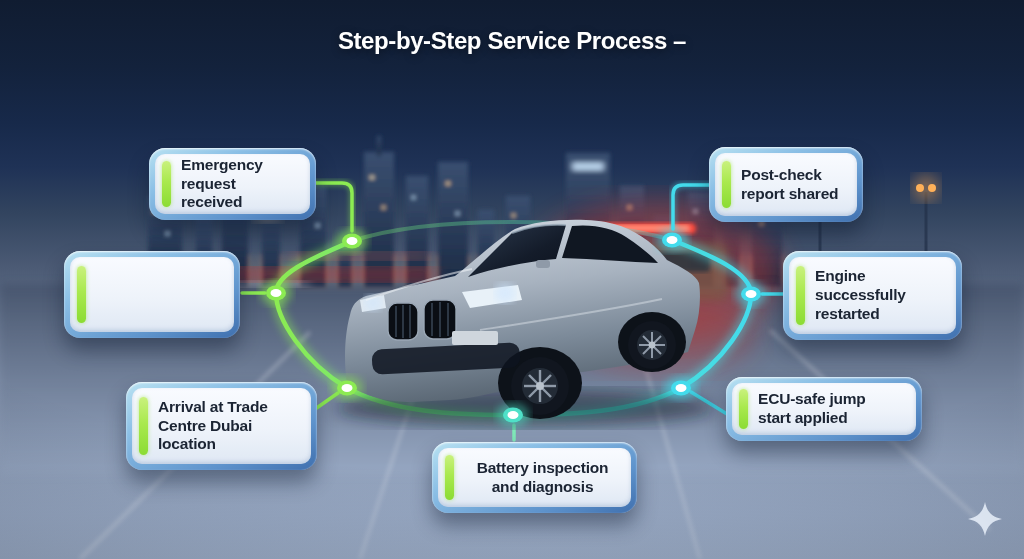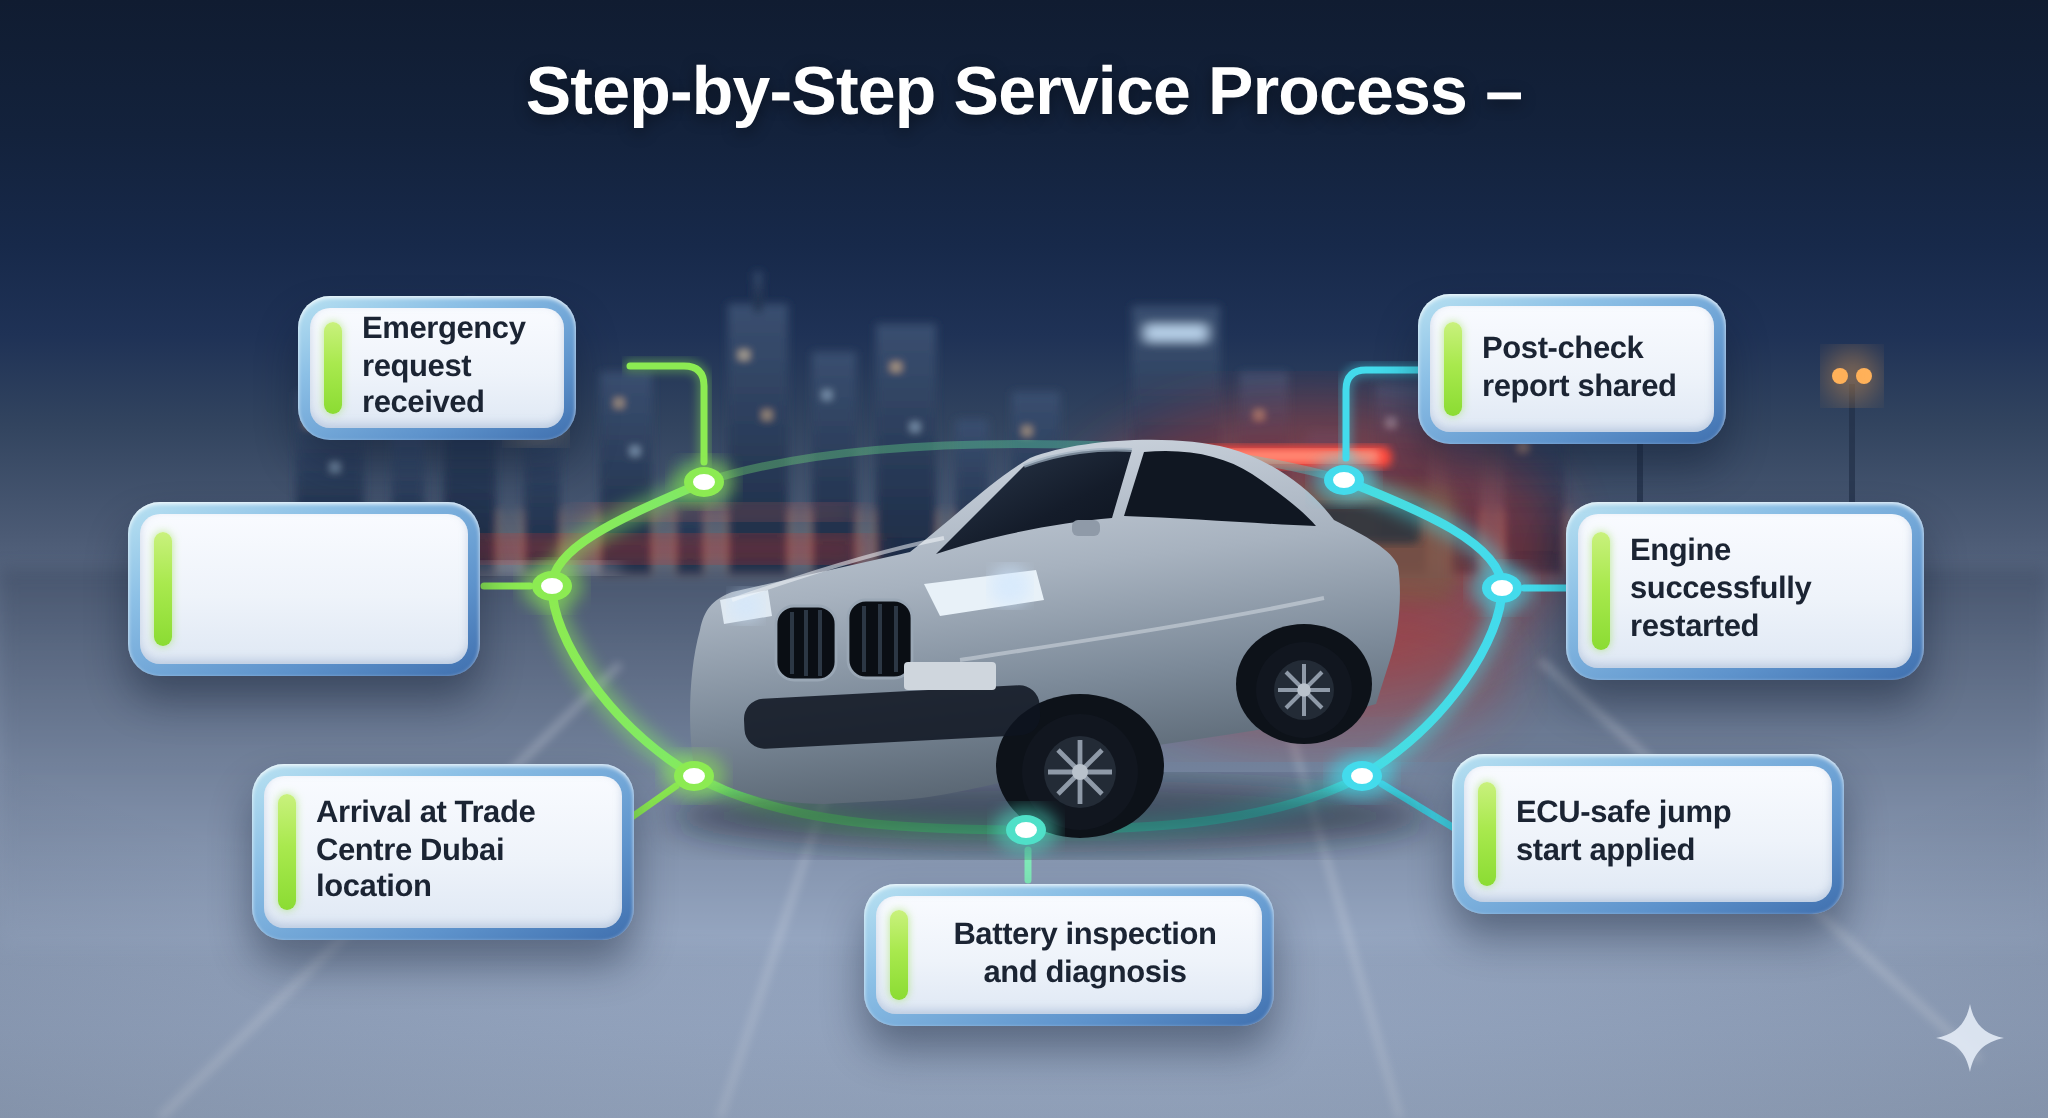--- a/index.html
+++ b/index.html
@@ -13,21 +13,21 @@
       #8e9eb8 80%, #9aabc6 92%, #9fb0ca 100%);
   }
   .canvas::after{ 
     content:"";position:absolute;inset:0;pointer-events:none;z-index:2;
     background:radial-gradient(120% 90% at 50% 35%, rgba(0,0,0,0) 55%, rgba(5,10,22,.28) 100%);
   }
   .scene{position:absolute;left:0;top:0;z-index:1;}
   
   .title{
     position:absolute;left:0;top:27px;width:100%;text-align:center;z-index:4;
-    color:#ffffff;font-weight:700;font-size:34px;line-height:1.17;letter-spacing:-.4px;
+    color:#ffffff;font-weight:700;font-size:24px;line-height:1.17;letter-spacing:-.4px;
     text-shadow:0 2px 8px rgba(0,0,0,.45);
   }
   
   .step-box{
     position:absolute;z-index:3;border-radius:16px;padding:6px;
     background:linear-gradient(155deg,#b9e2f2 0%, #8cc0e6 30%, #5e93cc 72%, #3f6fae 100%);
     box-shadow:0 12px 20px rgba(13,24,46,.42), inset 0 1px 2px rgba(255,255,255,.85);
   }
   .step-box .panel{
     position:relative;width:100%;height:100%;border-radius:10px;
@@ -37,27 +37,27 @@
   }
   .step-box .accent{
     position:absolute;left:7px;top:12%;height:76%;width:9px;border-radius:6px;
     background:linear-gradient(180deg,#c9f17d 0%, #a9e94e 45%, #8bdc33 100%);
     box-shadow:0 0 4px rgba(150,225,70,.6);
   }
   .step-box .label{
     color:#1b2433;font-weight:700;font-size:15.5px;line-height:1.22;
     letter-spacing:-.2px;white-space:pre-line;
   }
-  .b1{left:149px;top:148px;width:139px;height:72px;}
+  .b1{left:149px;top:148px;width:167px;height:72px;}
   .b2{left:64px; top:251px;width:176px;height:87px;}
   .b3{left:126px;top:382px;width:191px;height:88px;}
   .b4{left:417px;top:442px;width:205px;height:71px;margin-left:15px;}
   .b4 .panel{justify-content:center;}
   .b4 .label{text-align:center;}
-  .b5{left:726px;top:377px;width:196px;height:80px;}
+  .b5{left:726px;top:377px;width:196px;height:64px;}
   .b6{left:783px;top:251px;width:179px;height:89px;}
   .b7{left:709px;top:147px;width:154px;height:75px;}
   
   .sparkle{position:absolute;left:968px;top:502px;z-index:3;}
 </style>
 </head>
 <body>
 
 <div class="canvas">
 

